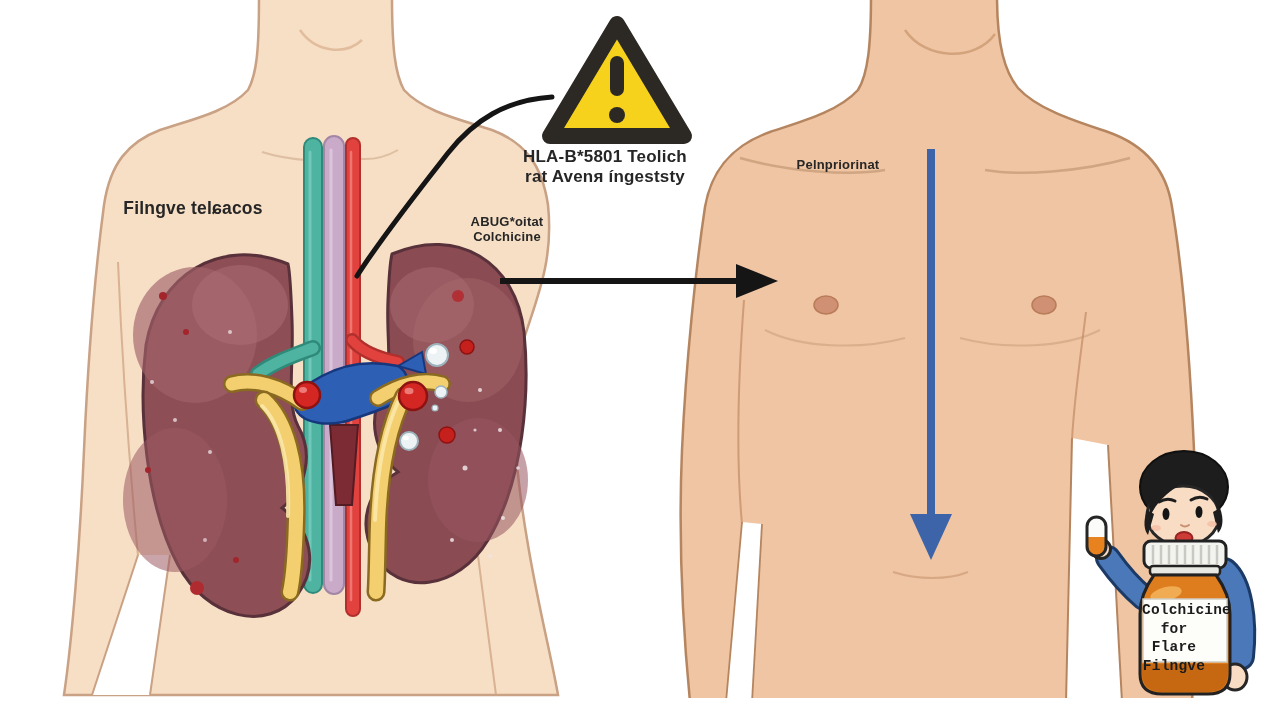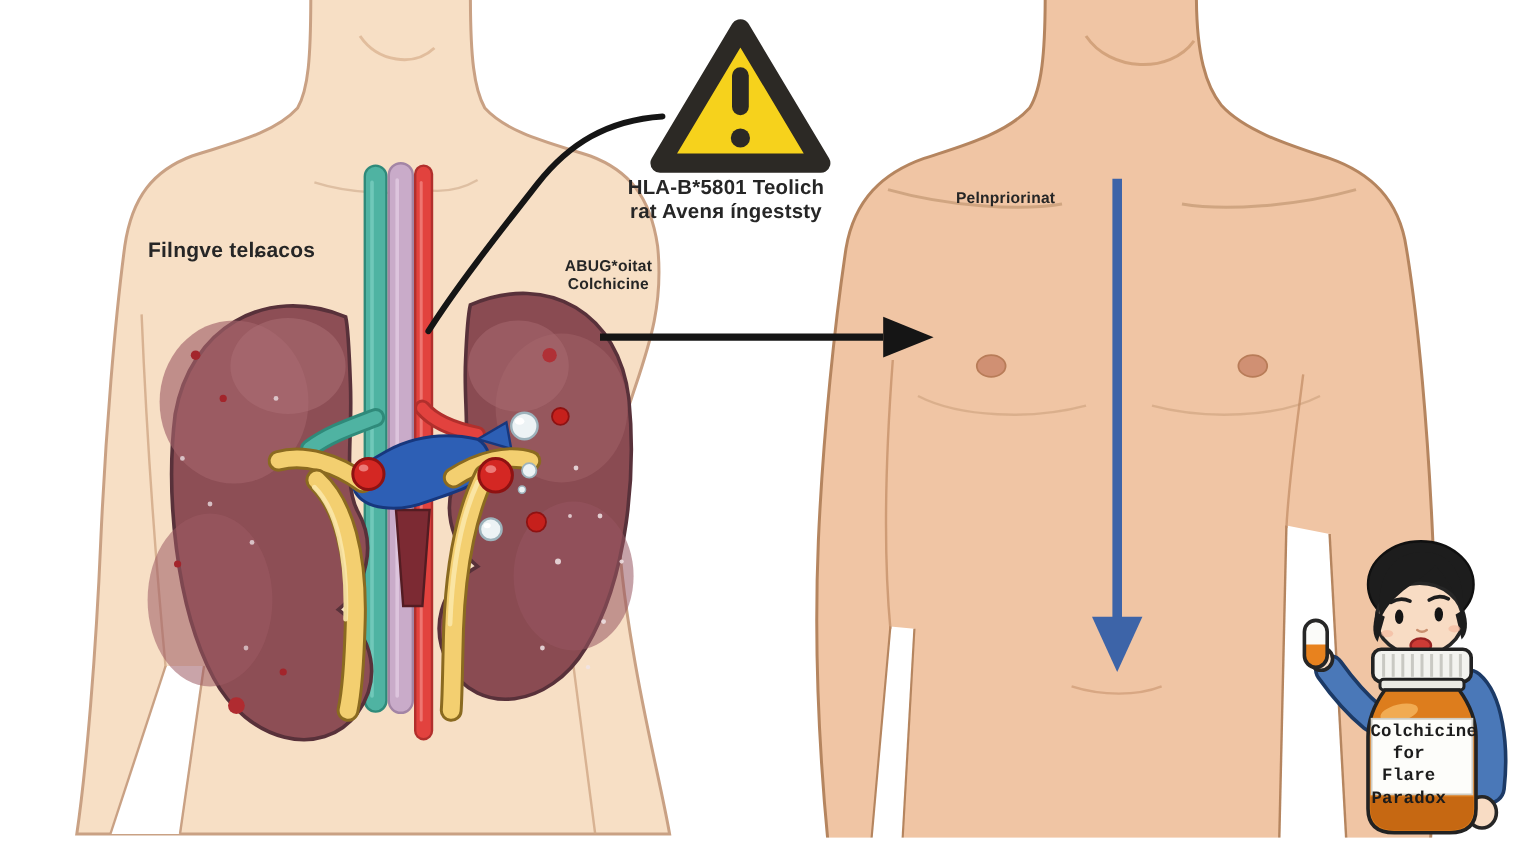--- a/index.html
+++ b/index.html
@@ -242,16 +242,16 @@
   <span>Colchicine</span>
 </div>
 
 <div class="lbl lbl-rightbody">
   <span>Pelnpriorinat</span>
 </div>
 
 <div class="lbl lbl-bottle">
   <span>Colchicine</span>
   <span>for Flare</span>
-  <span>Paradox</span>
+  <span>Filngve</span>
 </div>
 
 </div>
 
 </body></html>

